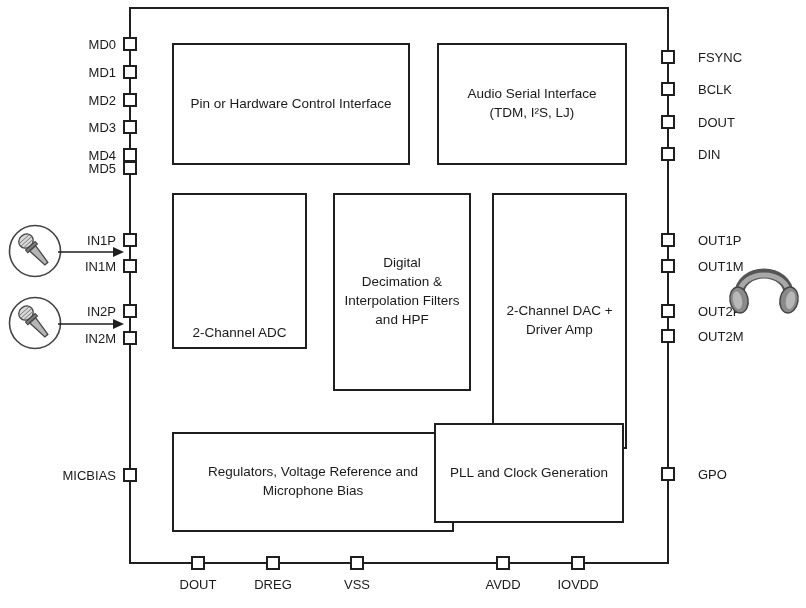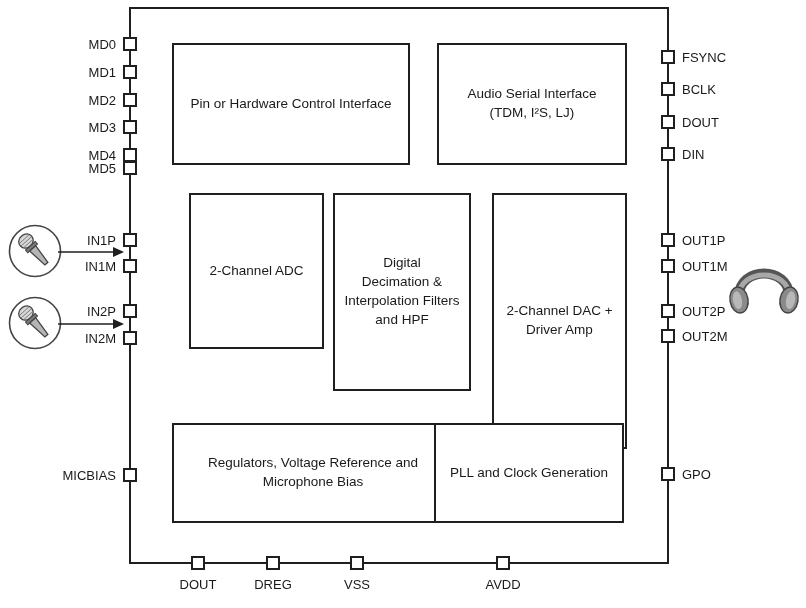--- a/index.html
+++ b/index.html
@@ -39,21 +39,21 @@
     width: 10px; height: 10px;
     background: #ffffff;
     border: 2px solid #1f1f1f;
     box-sizing: content-box;
     flex: 0 0 auto;
   }
   .pin-label { font-size: 13px; white-space: nowrap; }
   .pin-left  { right: 669px; height: 14px; }
   .pin-left .pin-label { margin-right: 7px; }
   .pin-right { left: 661px; height: 14px; }
-  .pin-right .pin-label { margin-left: 7px; }
+  .pin-right .pin-label { margin-left: 23px; }
   .pin-bottom {
     flex-direction: column;
     width: 60px;
     align-items: center;
   }
   .pin-bottom .pin-label { margin-top: 7px; }
   .icon { position: absolute; }
 </style>
 </head>
 <body>
@@ -64,37 +64,37 @@
 
   <div class="block" style="left:437px; top:43px; width:190px; height:122px;">
     <span>Audio Serial Interface
 (TDM, I²S, LJ)</span>
   </div>
 
   <div class="block" style="left:172px; top:43px; width:238px; height:122px;">
     <span>Pin or Hardware Control Interface</span>
   </div>
 
-  <div class="block" style="left:189px; top:193px; width:135px; height:156px;">
+  <div class="block" style="left:172px; top:193px; width:135px; height:156px;align-items:flex-end;">
     <span>2-Channel ADC</span>
   </div>
 
   <div class="block" style="left:333px; top:193px; width:138px; height:198px;">
     <span>Digital
 Decimation &amp;
 Interpolation Filters
 and HPF</span>
   </div>
 
   <div class="block" style="left:492px; top:193px; width:135px; height:256px;">
     <span>2-Channel DAC +
 Driver Amp</span>
   </div>
 
-  <div class="block" style="left:172px; top:423px; width:282px; height:100px;">
+  <div class="block" style="left:172px; top:432px; width:282px; height:100px;">
     <span>Regulators, Voltage Reference and
 Microphone Bias</span>
   </div>
 
   <div class="block" style="left:434px; top:423px; width:190px; height:100px;">
     <span>PLL and Clock Generation</span>
   </div>
 
   <div class="pin pin-left" style="top:37px">
     <span class="pin-label">MD0</span>
@@ -186,20 +186,24 @@
     <span class="pin-square"></span>
     <span class="pin-label">DREG</span>
   </div>
   <div class="pin pin-bottom" style="left:327px; top:556px">
     <span class="pin-square"></span>
     <span class="pin-label">VSS</span>
   </div>
   <div class="pin pin-bottom" style="left:473px; top:556px">
     <span class="pin-square"></span>
     <span class="pin-label">AVDD</span>
+  </div>
+  <div class="pin pin-bottom" style="left:548px; top:556px">
+    <span class="pin-square"></span>
+    <span class="pin-label">IOVDD</span>
   </div>
 
   <div class="icon" style="left:8px; top:224px; width:54px; height:54px;">
     <svg width="54" height="54" viewBox="0 0 54 54">
       <circle cx="27" cy="27" r="25.5" fill="#ffffff" stroke="#444444" stroke-width="1.6"></circle>
       <g transform="rotate(-42 27 27)">
         <rect x="19.5" y="7" width="15" height="13" rx="6.5" fill="#d8d8d8" stroke="#444444" stroke-width="1.3"></rect>
         <line x1="20.5" y1="11" x2="33.5" y2="11" stroke="#777777" stroke-width="0.9"></line>
         <line x1="20" y1="14" x2="34" y2="14" stroke="#777777" stroke-width="0.9"></line>
         <line x1="20.5" y1="17" x2="33.5" y2="17" stroke="#777777" stroke-width="0.9"></line>

